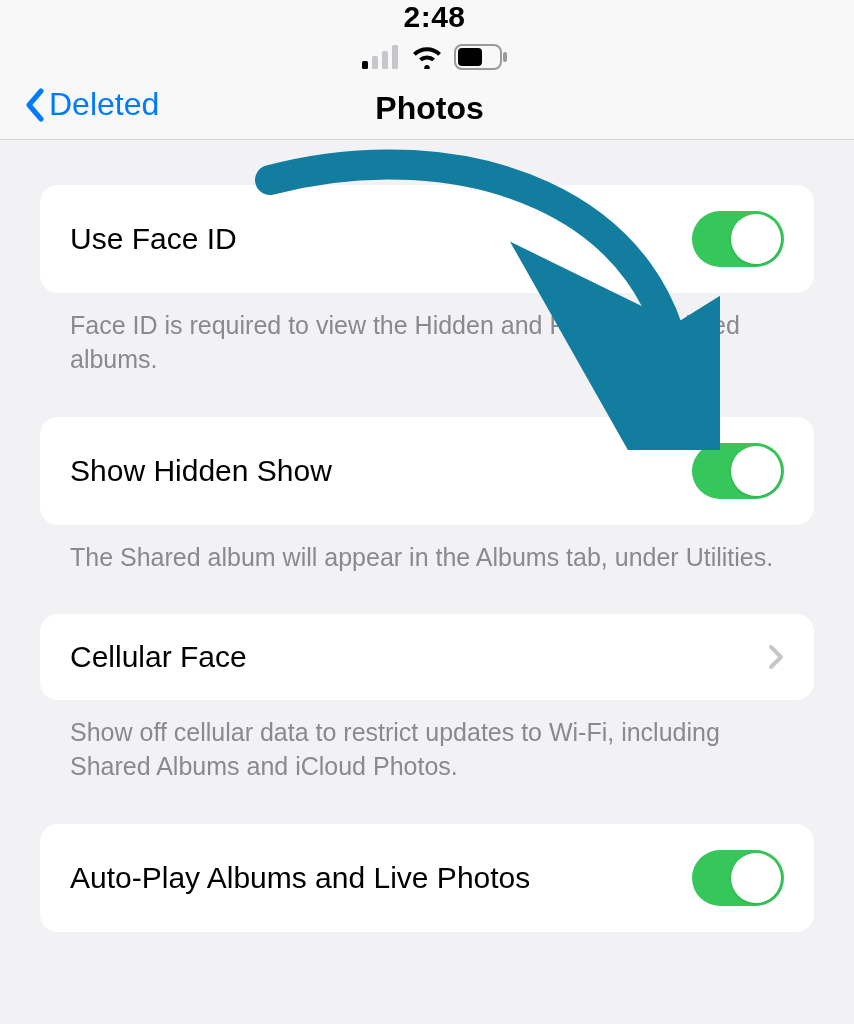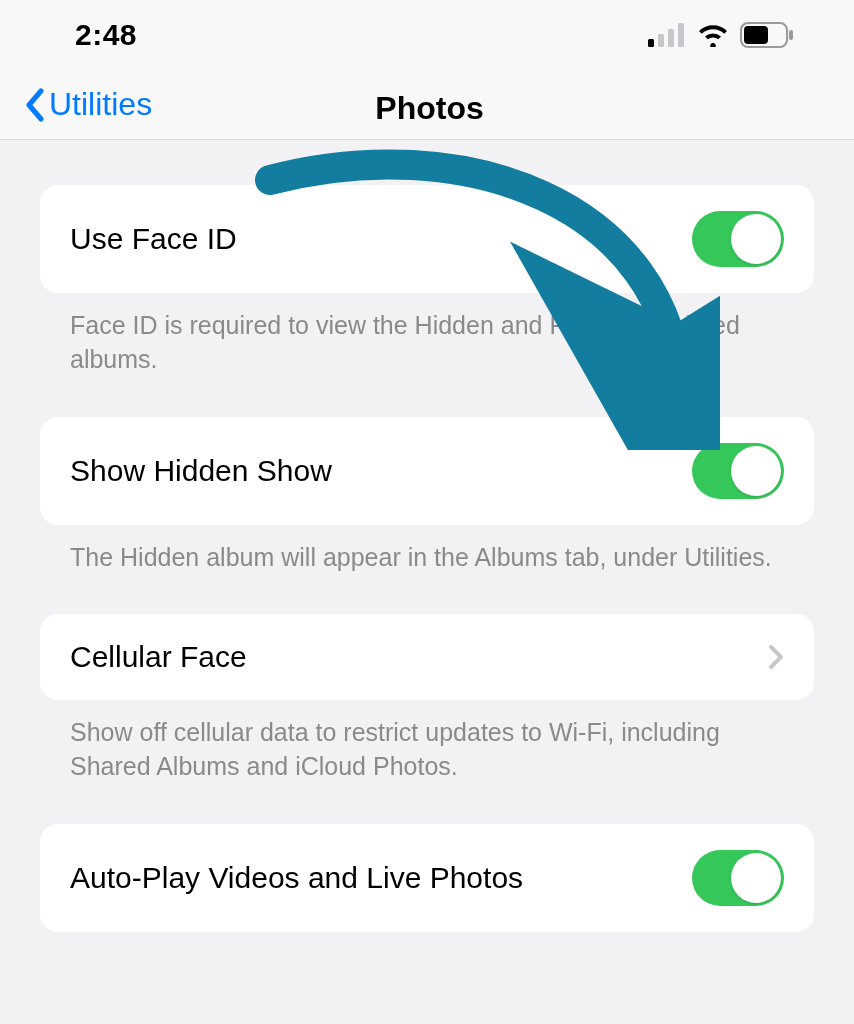--- a/index.html
+++ b/index.html
@@ -1,19 +1,19 @@
 <!DOCTYPE html>
 <html><head>
   <meta charset="utf-8">
   <style>
     * { margin: 0; padding: 0; box-sizing: border-box; font-family: -apple-system, "SF Pro Text", "Helvetica Neue", Arial, sans-serif; }
     body { width: 854px; height: 1024px; background: #f2f2f4; overflow: hidden; position: relative; }
 
     
-    .status-bar { height: 70px; background: #f8f8f9; display: flex; align-items: center; justify-content: space-between; padding: 0 60px 0 75px; }
+    .status-bar { height: 70px; background: #f8f8f9; display: flex; align-items: center; justify-content: space-between; padding: 0 60px 0 75px; flex-direction: column; }
     .status-time { font-size: 30px; font-weight: 700; letter-spacing: 0.5px; color: #000; }
     .status-right { display: flex; align-items: center; gap: 10px; }
 
     
     .nav-bar { height: 70px; background: #f8f8f9; display: flex; align-items: center; padding: 0 20px 0 25px; border-bottom: 1px solid #d9d9db; }
     .back { display: flex; align-items: center; gap: 4px; color: #007aff; font-size: 32px; font-weight: 400; position: absolute; left: 25px; }
     .back-chevron { width: 20px; height: 34px; }
     .nav-title { flex: 1; text-align: center; font-size: 32px; font-weight: 700; color: #000; margin-top: 8px; }
 
     
@@ -55,53 +55,53 @@
       <rect x="49" y="8" width="4" height="10" rx="2" fill="#9a9a9d"></rect>
     </svg>
   </div>
 </div>
 
 <div class="nav-bar">
   <div class="back">
     <svg class="back-chevron" viewBox="0 0 20 34">
       <polyline points="16,3 4,17 16,31" fill="none" stroke="#007aff" stroke-width="5" stroke-linecap="round" stroke-linejoin="round"></polyline>
     </svg>
-    <span>Utilities</span>
+    <span>Deleted</span>
   </div>
   <div class="nav-title">Photos</div>
 </div>
 
 <div class="content">
 
   <div class="cell">
     <div class="cell-label">Use Face ID</div>
     <div class="toggle">
         <div class="knob"></div>
       </div>
   </div>
   <div class="desc">Face ID is required to view the Hidden and Recently Deleted albums.</div>
 
   <div class="cell">
     <div class="cell-label">Show Hidden Show</div>
     <div class="toggle">
         <div class="knob"></div>
       </div>
   </div>
-  <div class="desc">The Hidden album will appear in the Albums tab, under Utilities.</div>
+  <div class="desc">The Shared album will appear in the Albums tab, under Utilities.</div>
 
   <div class="cell">
     <div class="cell-label">Cellular Face</div>
     <svg class="chevron-right" viewBox="0 0 16 26">
       <polyline points="3,3 13,13 3,23" fill="none" stroke="#c7c7cb" stroke-width="4" stroke-linecap="round" stroke-linejoin="round"></polyline>
     </svg>
   </div>
   <div class="desc">Show off cellular data to restrict updates to Wi-Fi, including Shared Albums and iCloud Photos.</div>
 
   <div class="cell">
-    <div class="cell-label">Auto-Play Videos and Live Photos</div>
+    <div class="cell-label">Auto-Play Albums and Live Photos</div>
     <div class="toggle">
         <div class="knob"></div>
       </div>
   </div>
 
 </div>
 
 <svg class="arrow-overlay" viewBox="0 0 480 310">
   <defs>
     <marker id="ah" viewBox="0 0 20 20" refX="10" refY="10" markerWidth="12" markerHeight="12" orient="auto">

